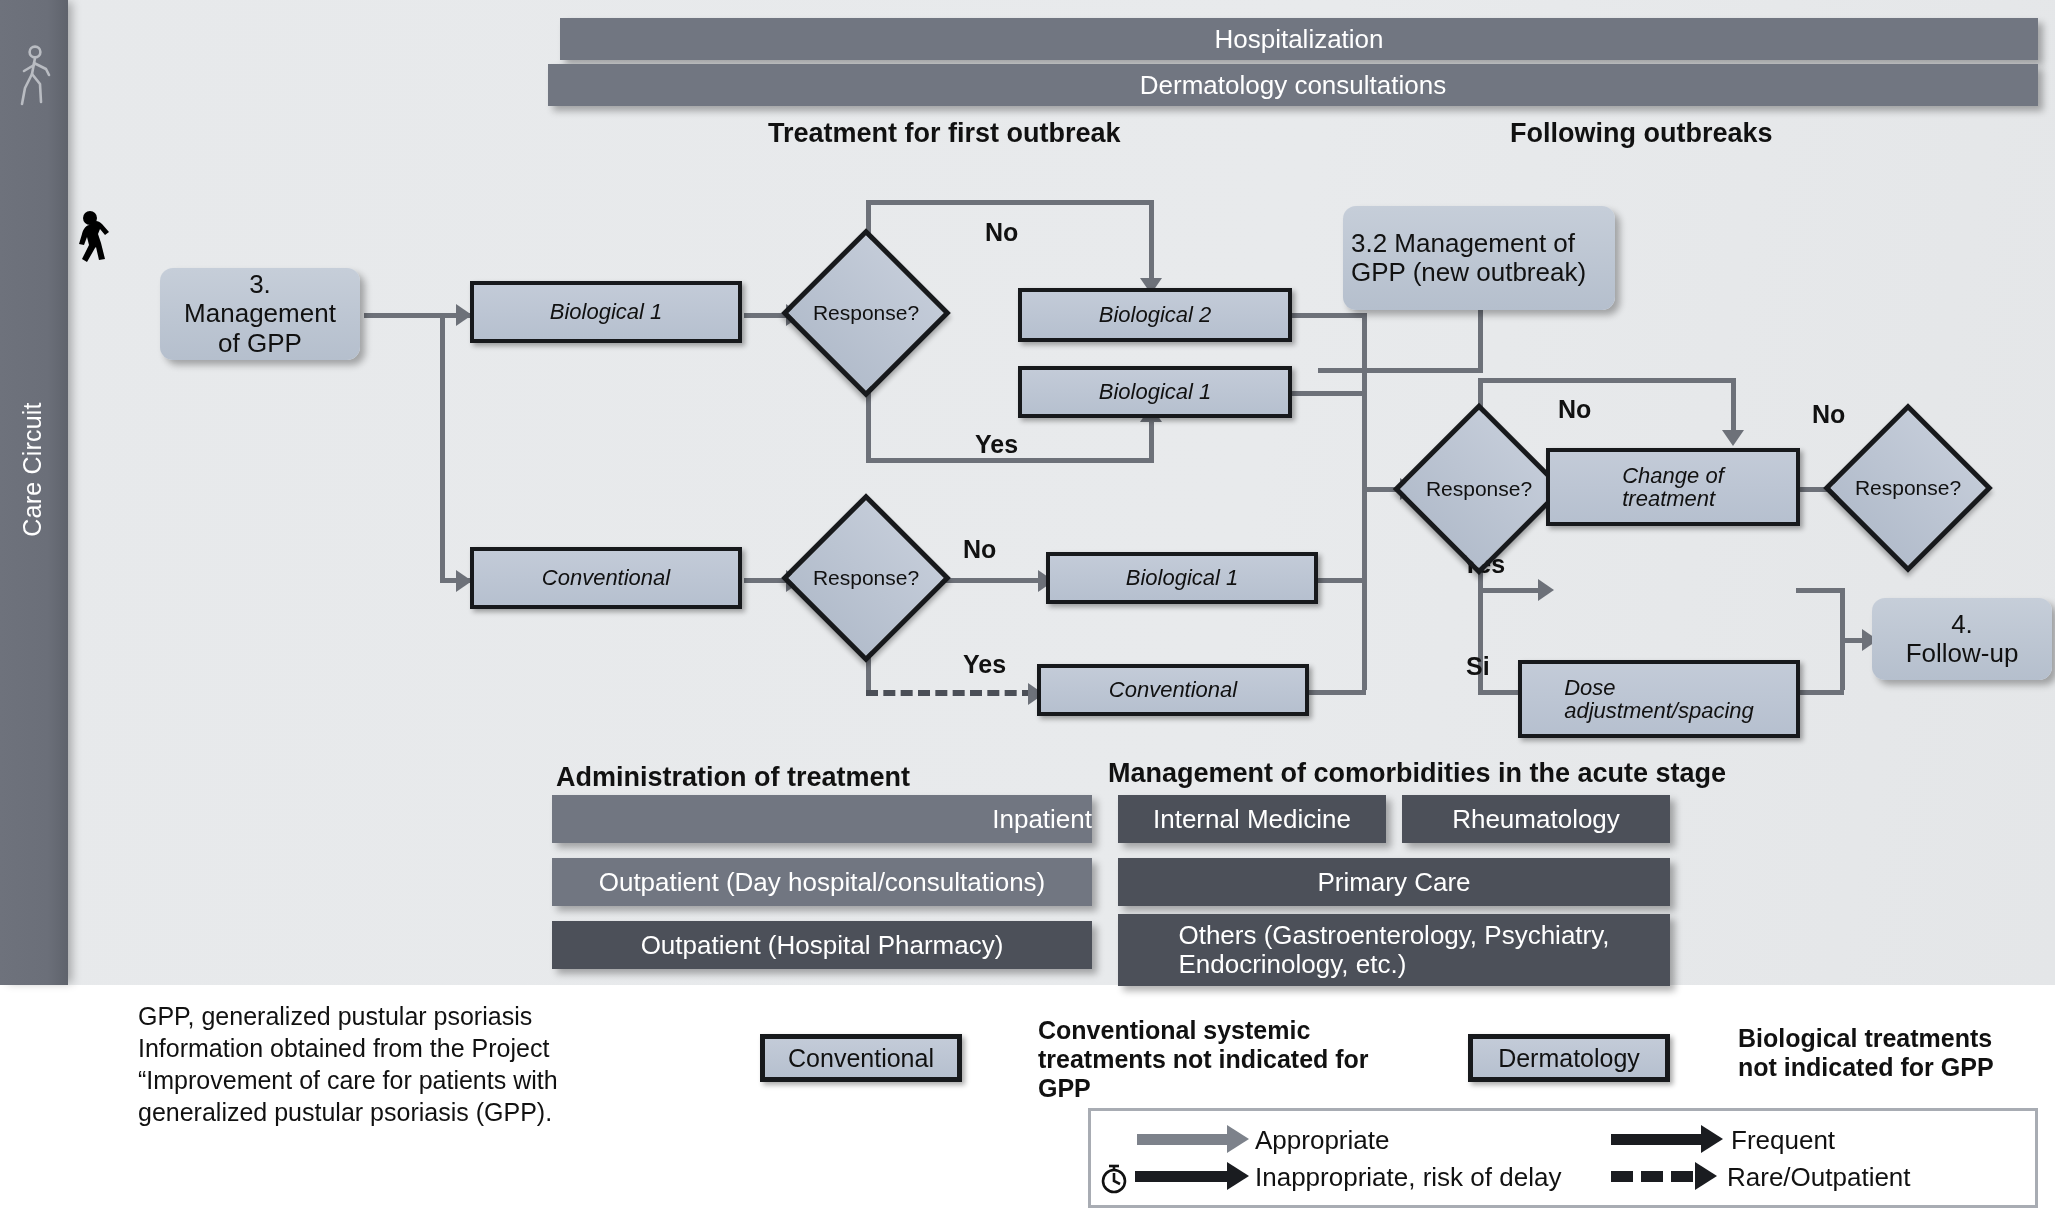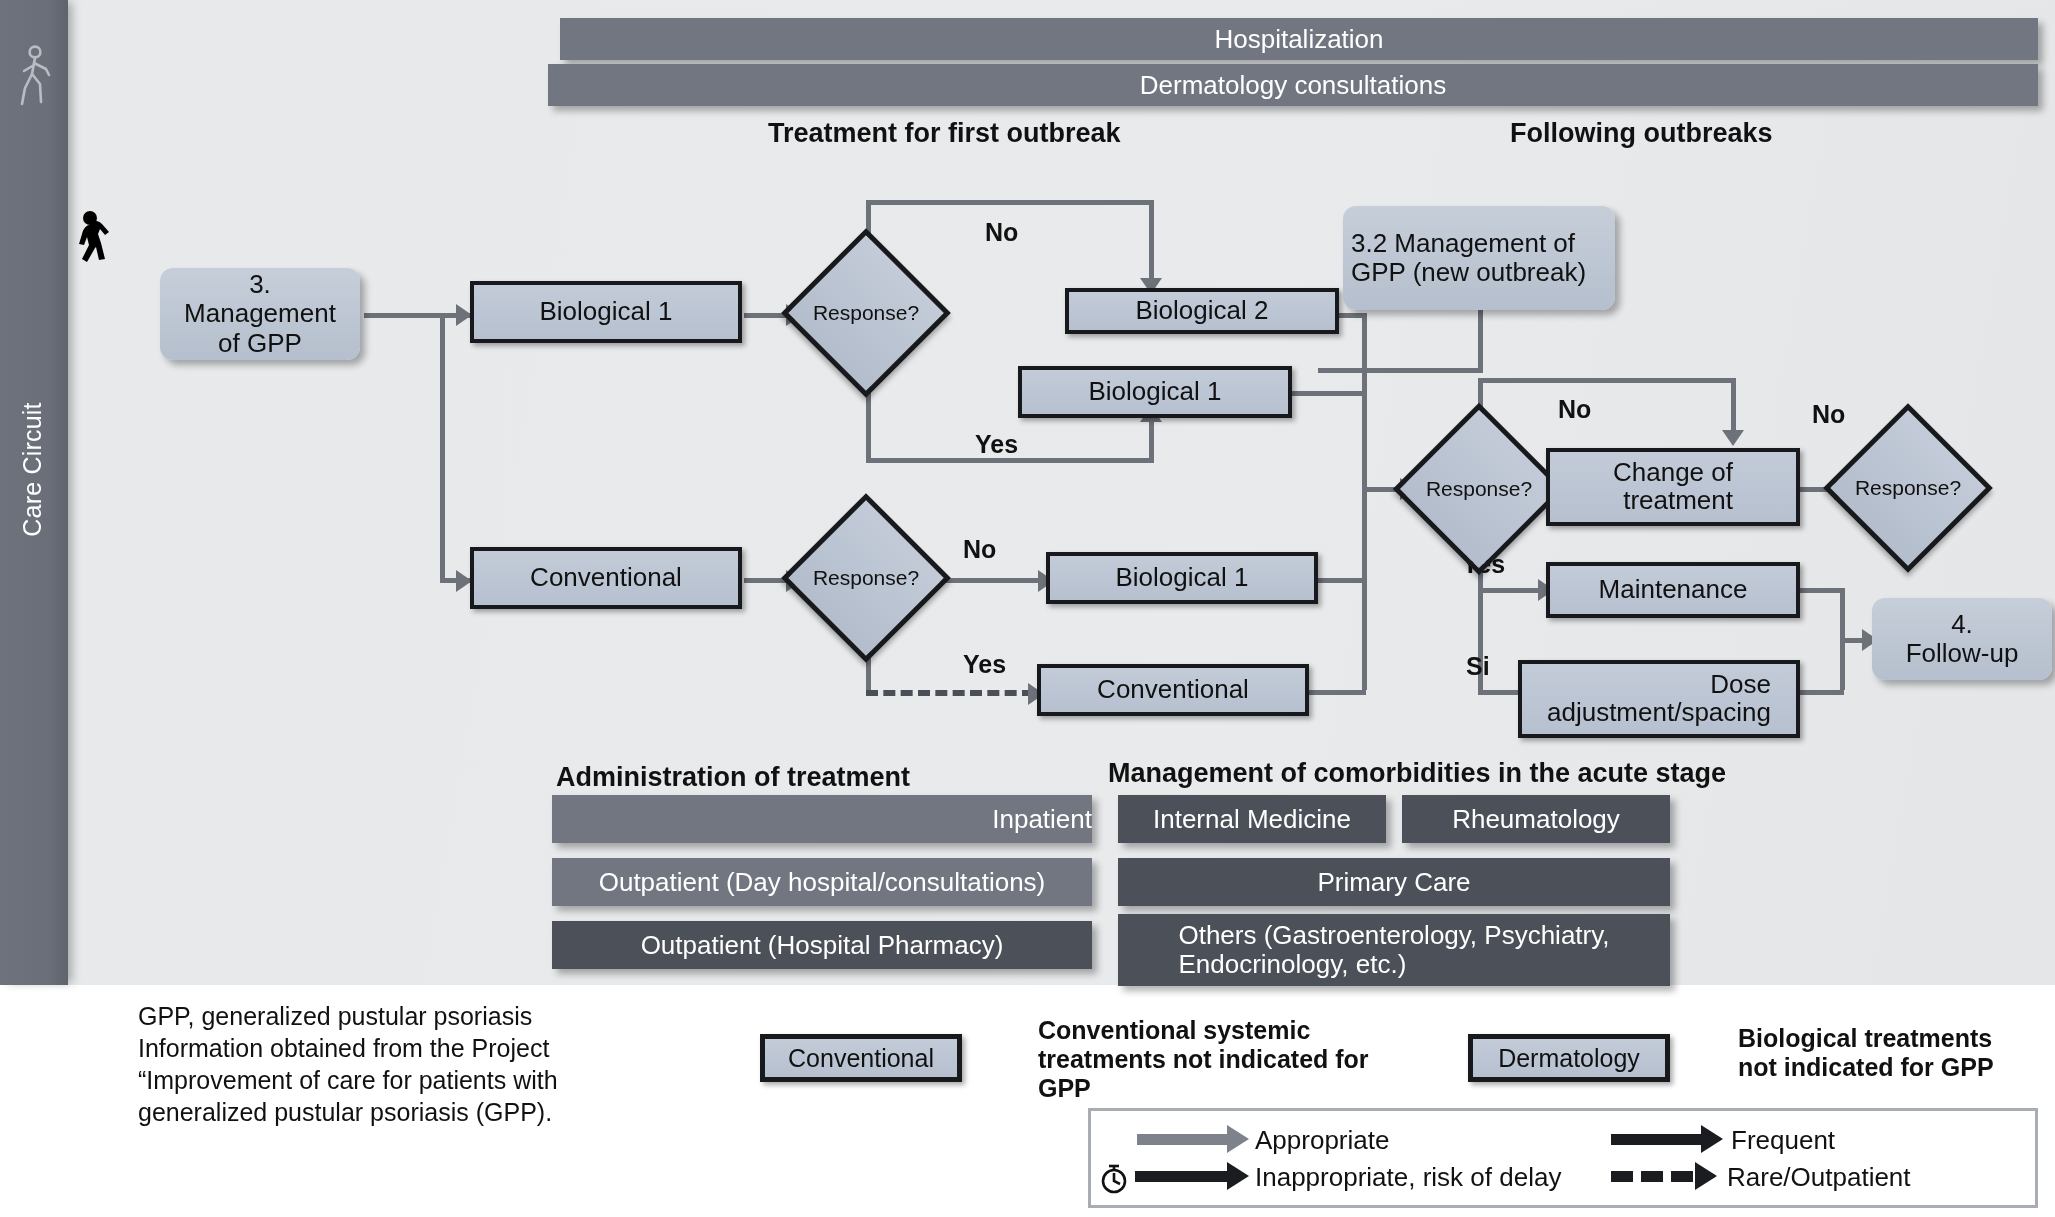--- a/index.html
+++ b/index.html
@@ -19,22 +19,22 @@
 
   
   .svcbar{position:absolute;color:#fff;font-size:26px;display:flex;align-items:center;
           justify-content:center;box-shadow:5px 5px 7px rgba(0,0,0,.30);}
   .svc-mid{background:#717681;}
   .svc-dark{background:#4c5059;}
 
   
   .box{position:absolute;background:linear-gradient(180deg,#c3cbd8 0%,#b6c0cf 100%);
        border:4px solid #17191c;display:flex;align-items:center;justify-content:center;
-       text-align:right;font-size:26px;color:#111;line-height:1.06;box-sizing:border-box;
-       box-shadow:3px 3px 5px rgba(0,0,0,.33);}
+       text-align:left;font-size:22px;color:#111;line-height:1.06;box-sizing:border-box;
+       box-shadow:3px 3px 5px rgba(0,0,0,.33);font-style:italic;}
   
   .rnode{position:absolute;background:linear-gradient(180deg,#c6ced9 0%,#b5bfcd 100%);
          border-radius:13px;display:flex;align-items:center;justify-content:center;
          text-align:center;font-size:26px;color:#111;line-height:1.12;box-sizing:border-box;
          box-shadow:5px 5px 7px rgba(0,0,0,.30);padding:0 8px;}
   .rnode.left{justify-content:flex-start;text-align:left;}
 
   
   .dia{position:absolute;}
   .dia .shape{position:absolute;left:0;top:0;width:100%;height:100%;
@@ -193,21 +193,21 @@
   <div class="dia" style="left:806px;top:253px;width:120px;height:120px;">
     <div class="shape"></div>
     <div class="txt">Response?</div>
   </div>
 
   <div class="dia" style="left:806px;top:518px;width:120px;height:120px;">
     <div class="shape"></div>
     <div class="txt">Response?</div>
   </div>
 
-  <div class="box" style="left:1065px;top:288px;width:274px;height:46px;">
+  <div class="box" style="left:1018px;top:288px;width:274px;height:54px;">
     <span>Biological 2</span>
   </div>
 
   <div class="box" style="left:1018px;top:366px;width:274px;height:52px;">
     <span>Biological 1</span>
   </div>
 
   <div class="box" style="left:1046px;top:552px;width:272px;height:52px;">
     <span>Biological 1</span>
   </div>
@@ -222,23 +222,20 @@
 
   <div class="dia" style="left:1418px;top:428px;width:122px;height:122px;">
     <div class="shape"></div>
     <div class="txt">Response?</div>
   </div>
 
   <div class="box" style="left:1546px;top:448px;width:254px;height:78px;">
     <span>Change of<br>treatment</span>
   </div>
 
-  <div class="box" style="left:1546px;top:562px;width:254px;height:56px;">
-    <span>Maintenance</span>
-  </div>
 
   <div class="box" style="left:1518px;top:660px;width:282px;height:78px;">
     <span>Dose<br>adjustment/spacing</span>
   </div>
 
   <div class="dia" style="left:1848px;top:428px;width:120px;height:120px;">
     <div class="shape"></div>
     <div class="txt">Response?</div>
   </div>
 

